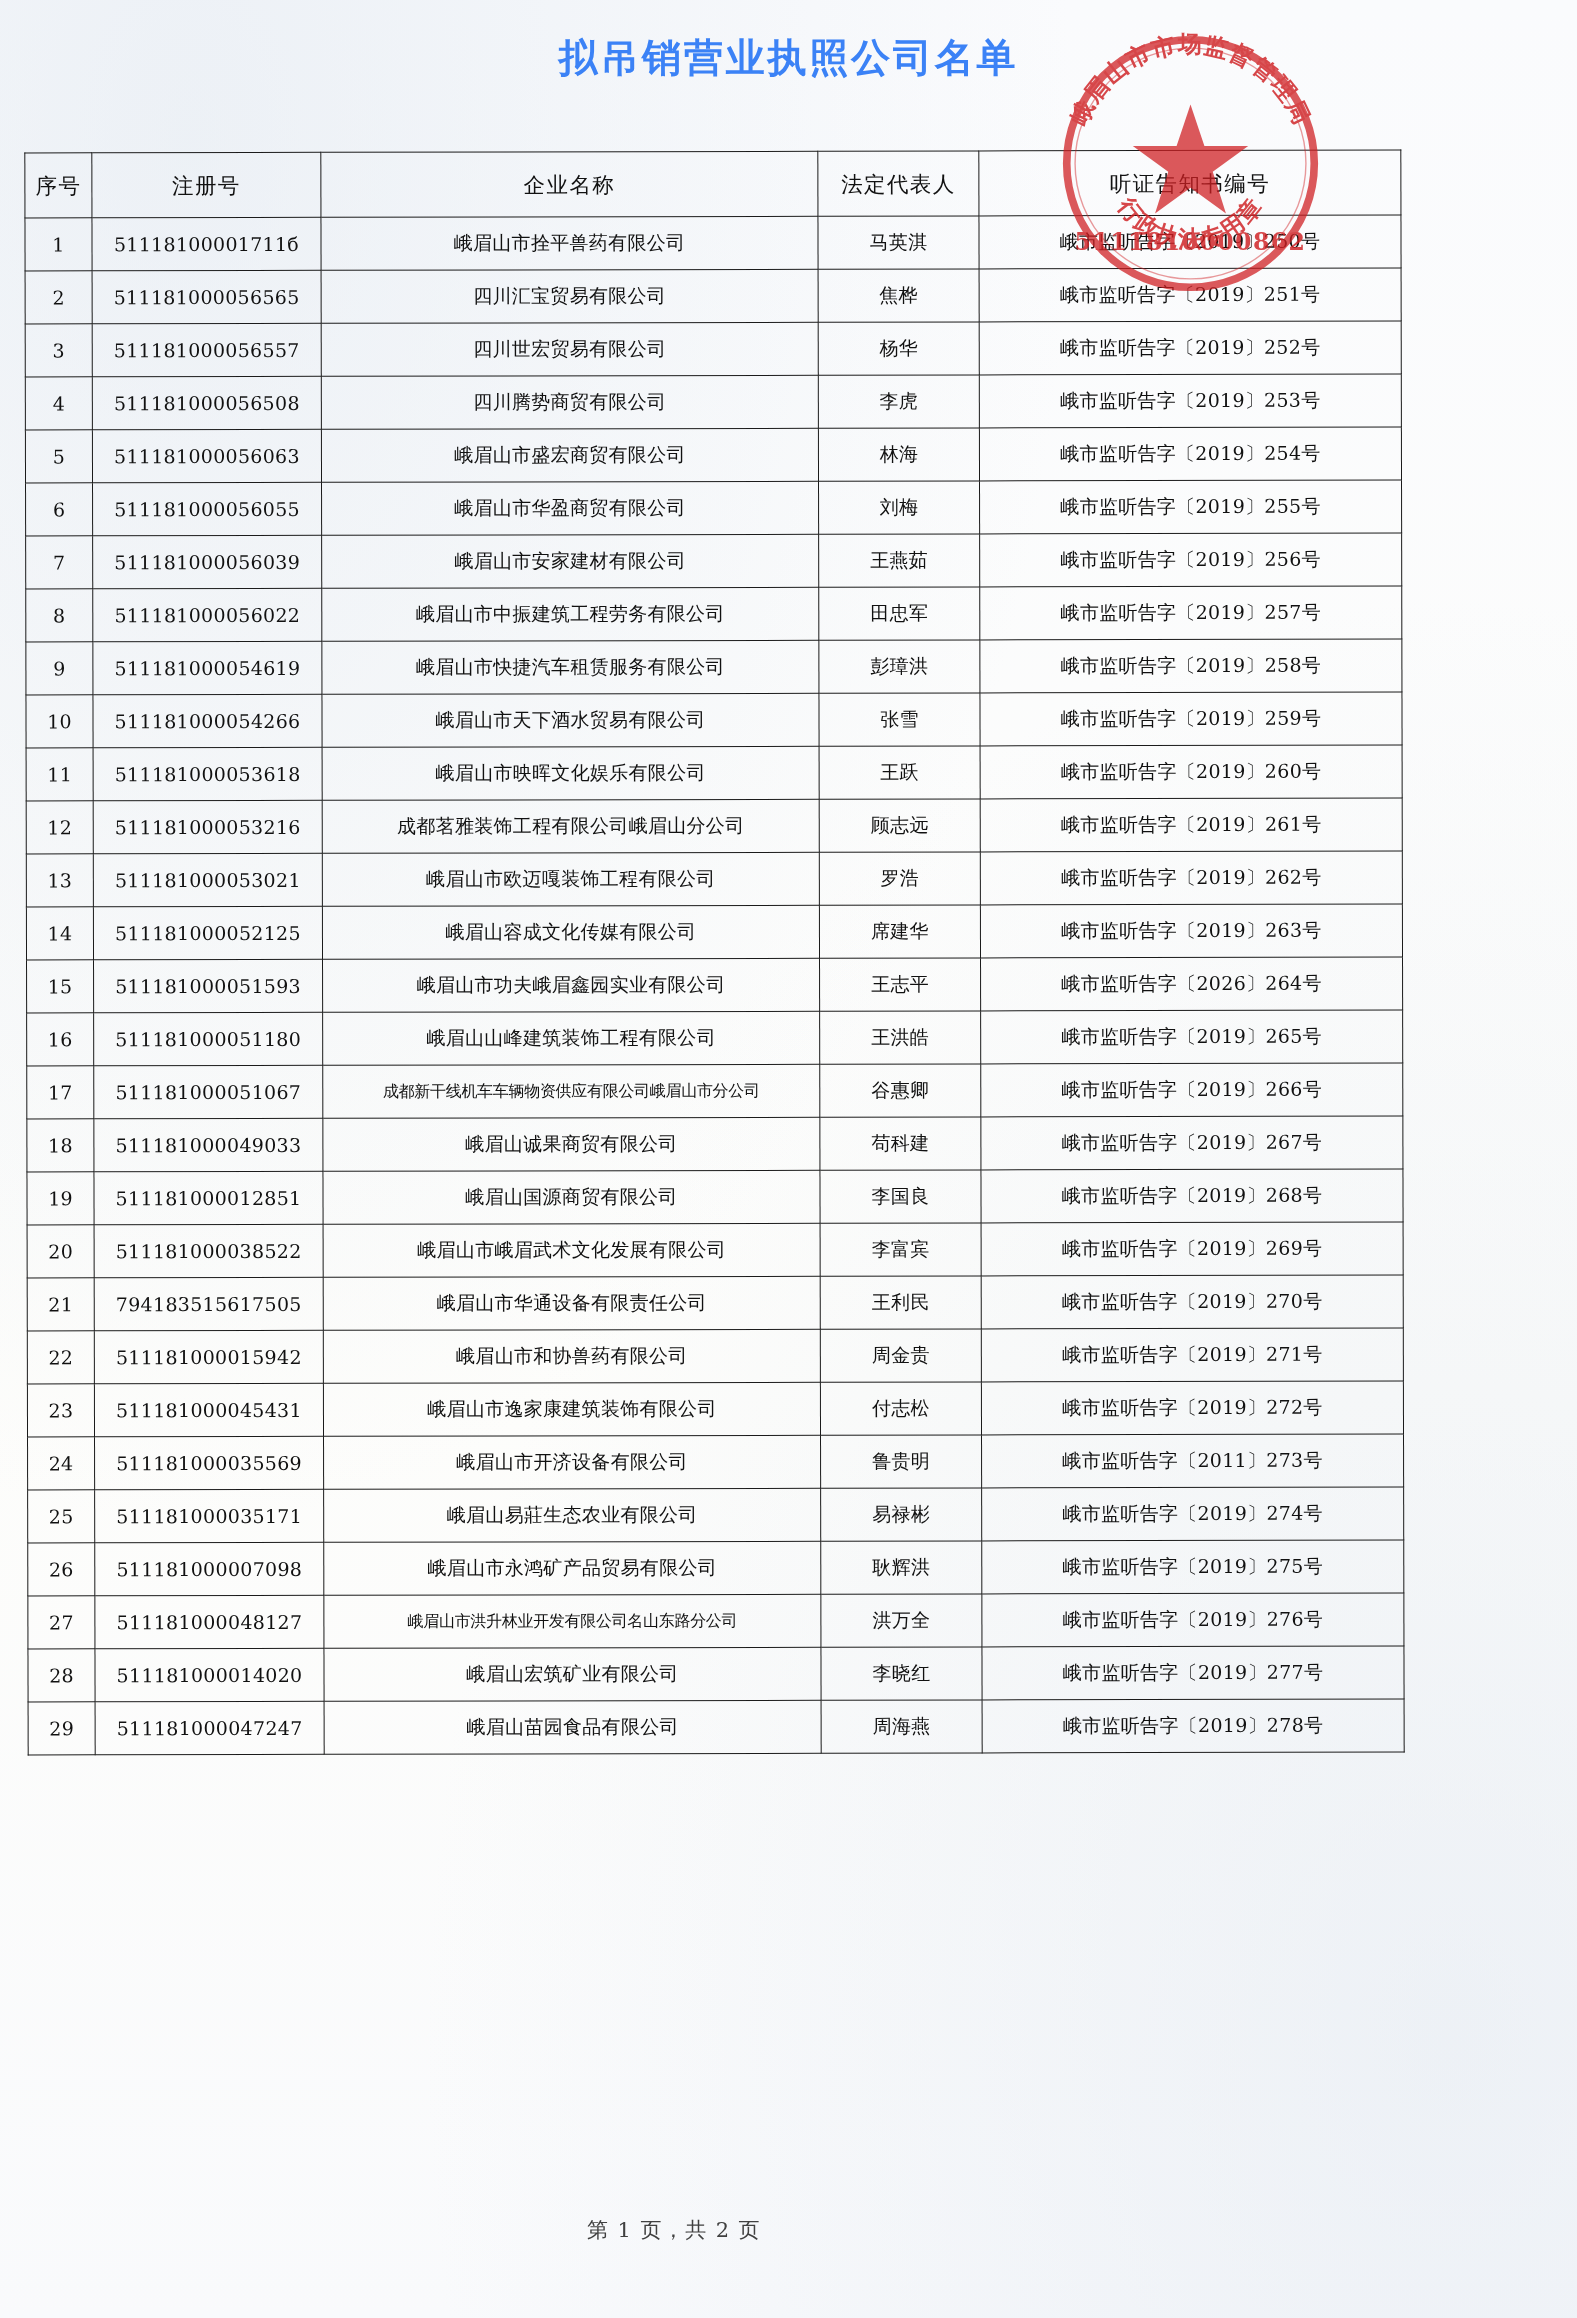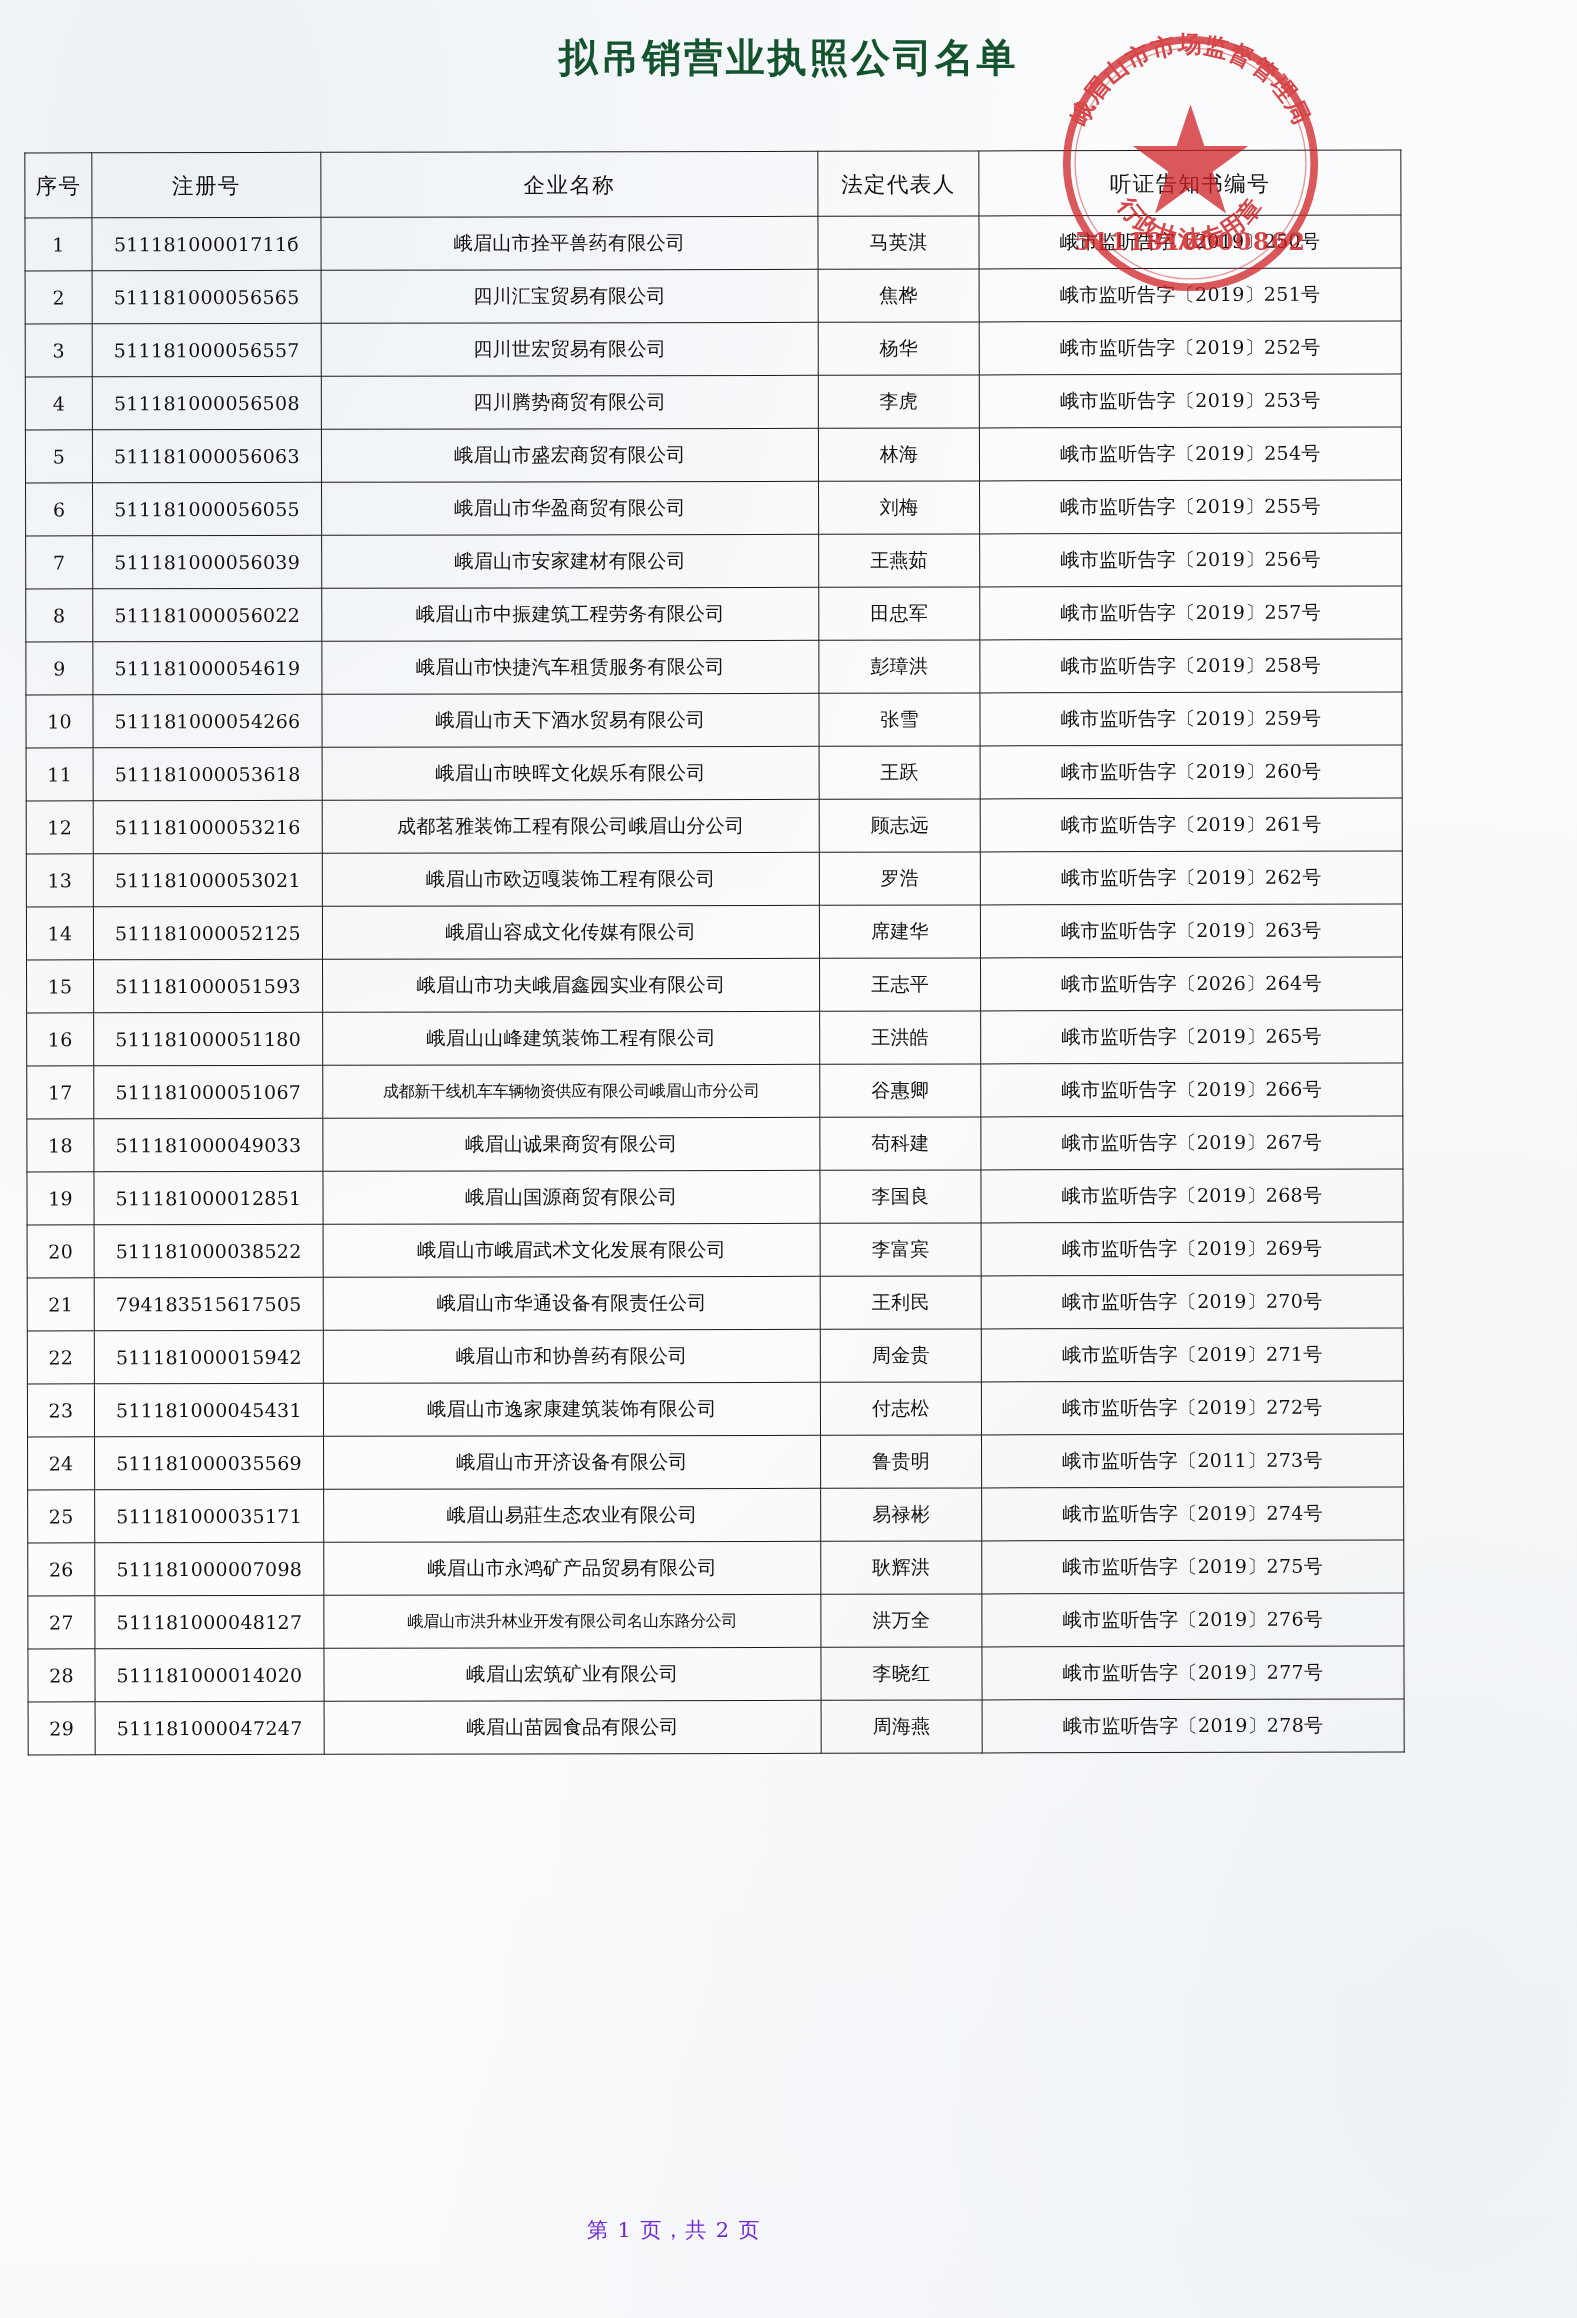--- a/index.html
+++ b/index.html
@@ -33,21 +33,21 @@
   .doc-title {
     position: absolute;
     top: 31px;
     left: 0;
     width: 1577px;
     text-align: center;
     font-family: "DejaVu Serif", "Liberation Serif", serif;
     font-weight: bold;
     font-size: 39px;
     letter-spacing: 2.8px;
-    color: #14532d;
+    color: #3b82f6;
   }
   .table-wrap {
     position: absolute;
     top: 151px;
     left: 26px;
     width: 1376px;
   }
   table.listing {
     border-collapse: collapse;
     width: 1376px;
@@ -95,21 +95,21 @@
 
   .footer {
     position: absolute;
     top: 2216px;
     left: 0;
     width: 1348px;
     text-align: center;
     font-family: "DejaVu Serif", "Liberation Serif", serif;
     font-size: 21px;
     letter-spacing: 1.4px;
-    color: #6d28d9;
+    color: #404040;
   }
 
   
   .seal {
     position: absolute;
     top: 14px;
     left: 1041px;
     width: 299px;
     height: 299px;
     pointer-events: none;

